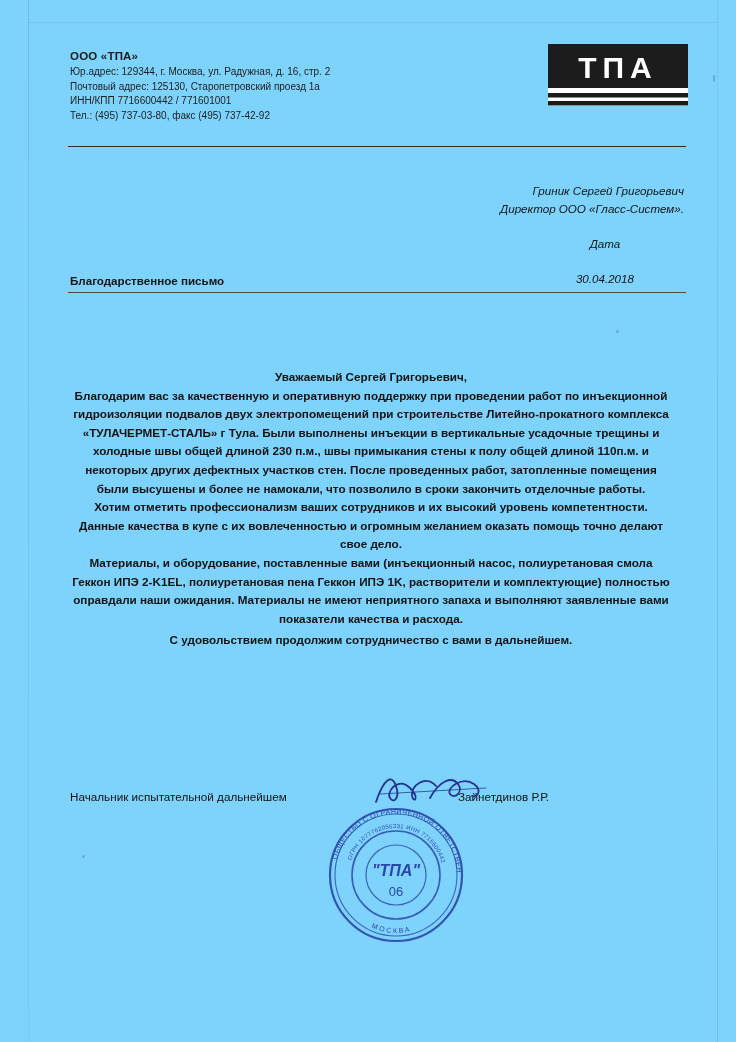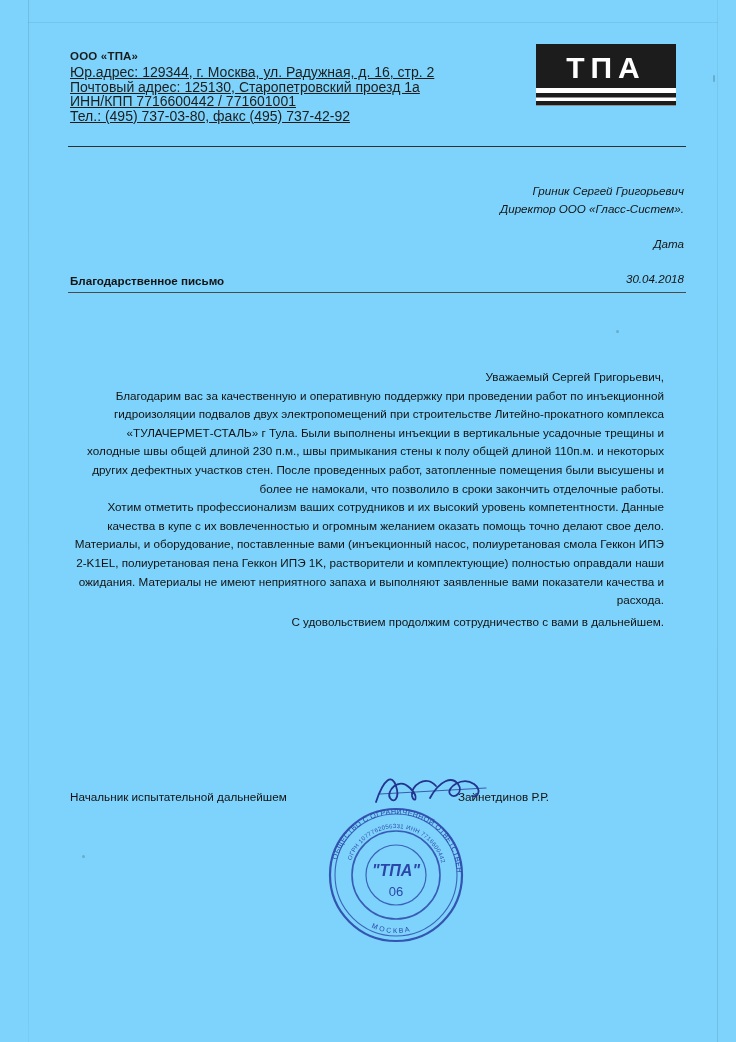--- a/index.html
+++ b/index.html
@@ -50,30 +50,29 @@
     top: 16px;
     width: 470px;
   }
   .company-name {
     font-size: 11.5px;
     font-weight: bold;
     letter-spacing: 0.2px;
     margin-bottom: 3px;
   }
   .lh-line {
-    font-size: 14px;
+    font-size: 10px;
     line-height: 14.5px;
     color: #1d1d1d;
     white-space: nowrap;
-    text-decoration: underline;
   }
 
   .logo {
     position: absolute;
-    right: 16px;
+    right: 4px;
     top: 10px;
     width: 140px;
     height: 62px;
     background: #ffffff;
   }
   .logo svg { display: block; }
 
   .header-rule {
     position: absolute;
     left: 12px;
@@ -89,20 +88,21 @@
     right: 8px;
     top: 148px;
     text-align: right;
     font-style: italic;
     font-size: 11.6px;
     line-height: 17.5px;
     color: #141414;
   }
   .addressee .date-row {
     white-space: pre;
+    text-align: center;
   }
 
   
   .doc-title {
     position: absolute;
     left: 14px;
     top: 240px;
     font-size: 11.6px;
     color: #141414;
     font-weight: bold;
@@ -113,26 +113,27 @@
     right: 6px;
     top: 258px;
     height: 1px;
     background: #4a4a4a;
   }
 
   
   .body-text {
     position: absolute;
     left: 14px;
-    right: 28px;
+    right: 20px;
     top: 334px;
     font-size: 11.7px;
     line-height: 18.6px;
     color: #121212;
-    text-align: right;
+    text-align: center;
+    font-weight: bold;
   }
   .body-text p {
     margin: 0;
   }
   .body-text p.gap {
     margin-top: 3px;
   }
 
   
   .sign-row {

